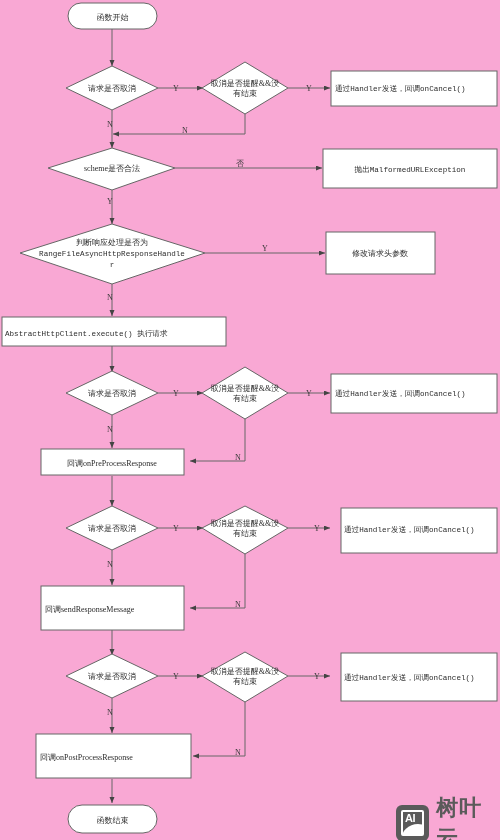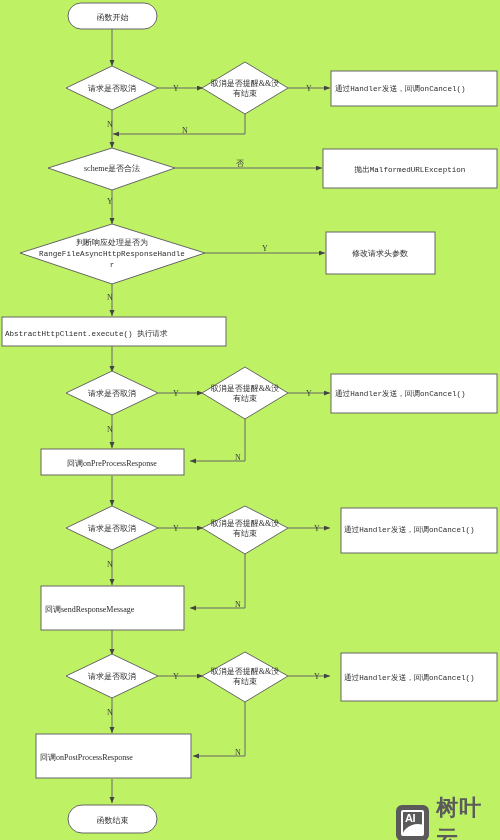--- a/index.html
+++ b/index.html
@@ -10,21 +10,21 @@
   body {
     width: 500px;
     height: 840px;
     font-family: "Liberation Serif", "DejaVu Serif", serif;
     overflow: hidden;
   }
   #flow-root {
     position: relative;
     width: 500px;
     height: 840px;
-    background: #bef264;
+    background: #f9a8d4;
   }
   svg#flow-svg {
     position: absolute;
     left: 0;
     top: 0;
     width: 500px;
     height: 840px;
   }
   .node-shape {
     fill: #ffffff;

